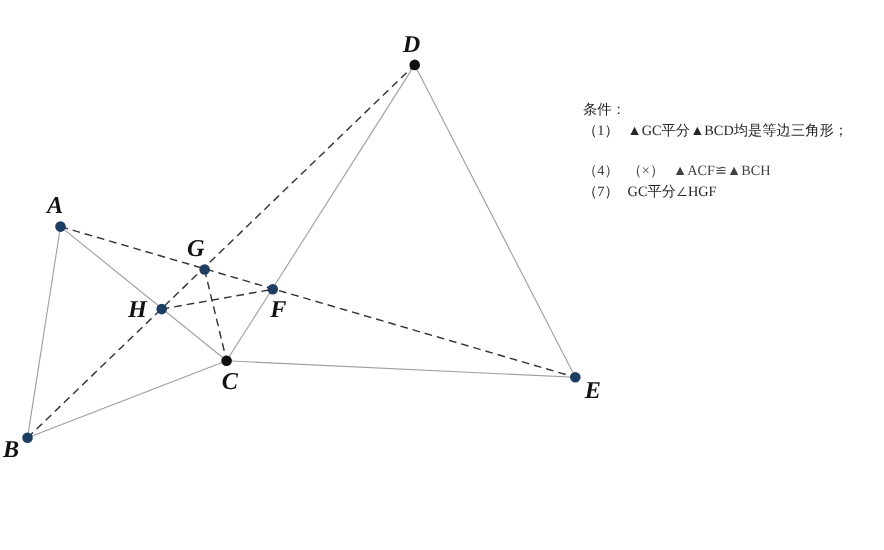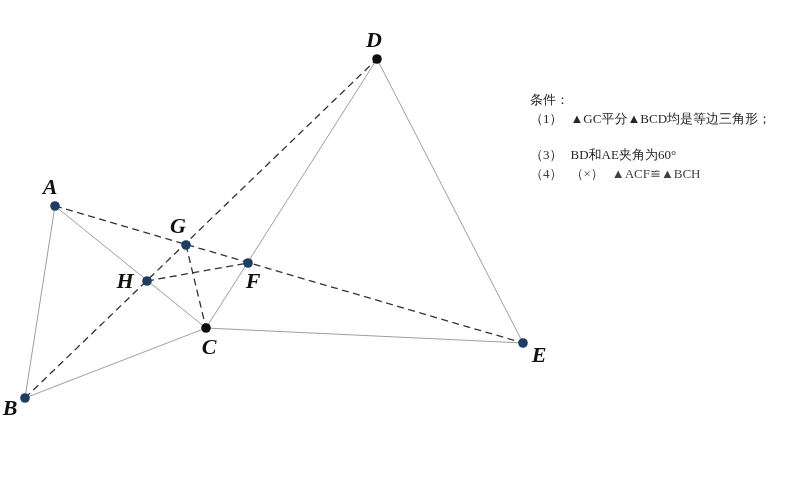--- a/index.html
+++ b/index.html
@@ -71,19 +71,19 @@
     <div class="pt-label" style="left: 125px; top: 281px;">H</div>
   </div>
 
 <div id="panel">
   <div class="row">条件：</div>
   <div class="row">
     <span class="num">（1）</span><span>▲GC平分▲BCD均是等边三角形；</span>
   </div>
   <div class="spacer"></div>
 
-  <div class="row">
-    <span class="num">（3）</span><span>BD和AE夹角为60°</span>
-  </div>
   <div class="row red">
     <span class="num">（4）</span><span class="mark">（×）</span><span>▲ACF≌▲BCH</span>
+  </div>
+  <div class="row">
+    <span class="num">（7）</span><span>GC平分∠HGF</span>
   </div>
 </div>
 
 </body></html>

